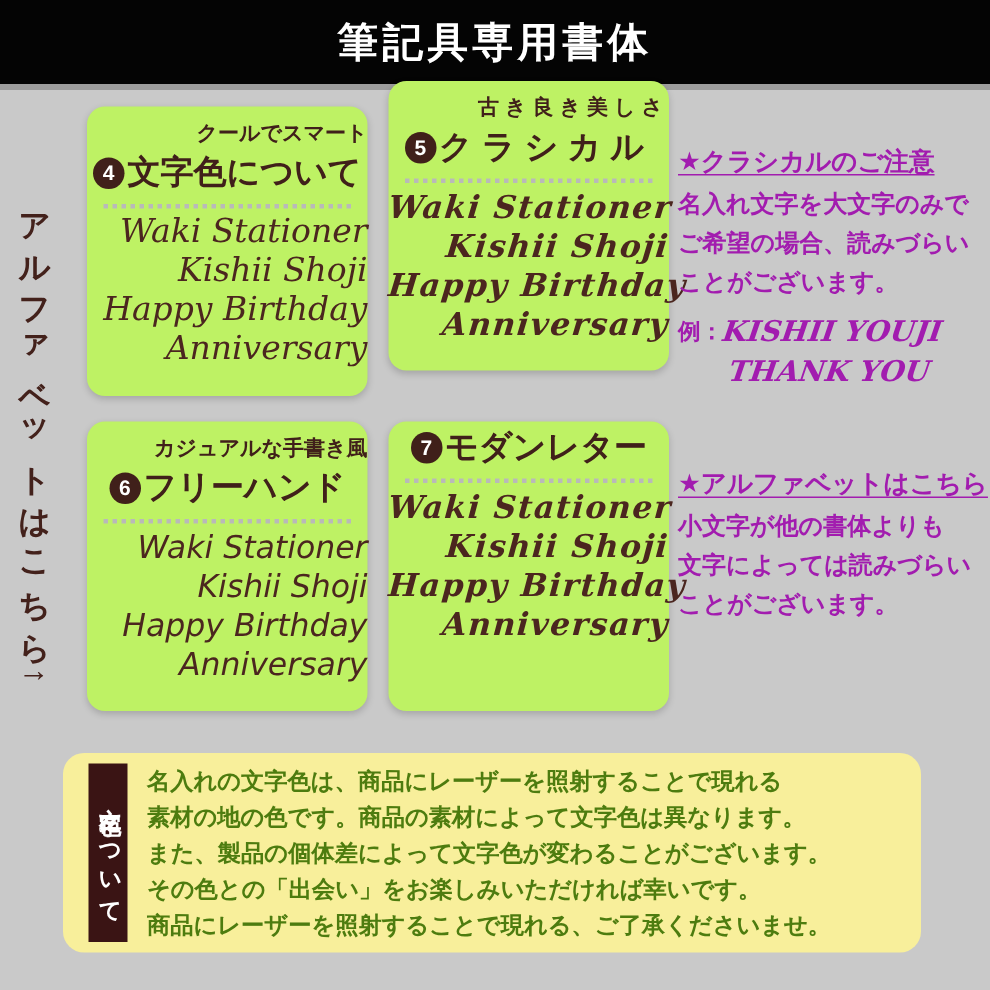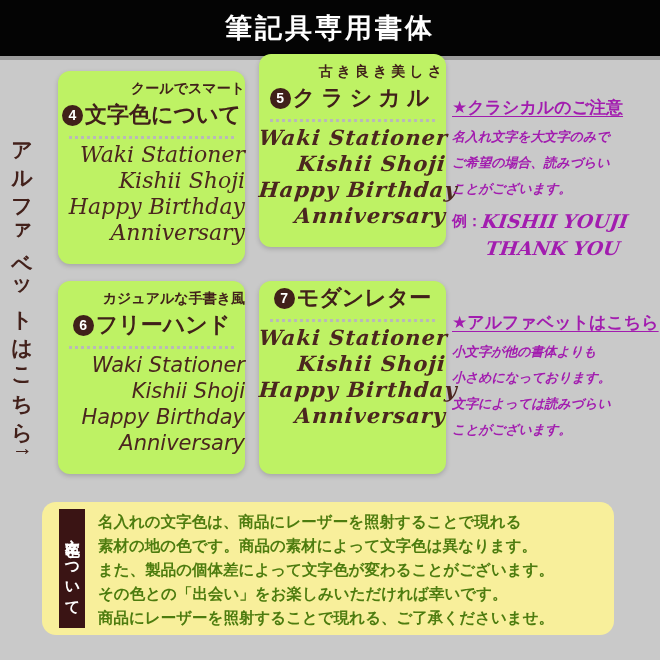--- a/index.html
+++ b/index.html
@@ -46,21 +46,21 @@
   .sample-line{line-height:26px;color:#4b261f;white-space:nowrap;}
   .style-stylish .sample-line{font-family:"DejaVu Serif","Liberation Serif",serif;font-style:italic;font-size:22px;}
   .style-classical .sample-line{font-family:"DejaVu Serif","Liberation Serif",serif;font-style:italic;font-weight:bold;font-size:21px;transform:skewX(-6deg);letter-spacing:1px;}
   .style-freehand .sample-line{font-family:"DejaVu Sans","Liberation Sans",sans-serif;font-style:italic;font-size:21px;}
   .style-modern .sample-line{font-family:"DejaVu Serif","Liberation Serif",serif;font-style:italic;font-weight:bold;font-size:21px;letter-spacing:1px;transform:skewX(-4deg);}
   
   .note{position:absolute;left:452px;width:208px;color:#a21caf;}
   .note-1{top:96px;}
   .note-2{top:311px;}
   .note-title{font-size:17px;font-weight:bold;text-decoration:underline;text-underline-offset:3px;margin-bottom:5px;white-space:nowrap;}
-  .note-line{font-size:13px;line-height:26px;font-weight:bold;white-space:nowrap;font-style:italic;}
+  .note-line{font-size:16px;line-height:26px;font-weight:bold;white-space:nowrap;}
   .example{margin-top:6px;}
   .example-row{display:flex;align-items:center;}
   .example-label{font-size:15px;font-weight:bold;flex:none;}
   .example-script{
     font-family:"DejaVu Serif","Liberation Serif",serif;font-style:italic;font-weight:bold;
     font-size:19px;line-height:27px;transform:skewX(-8deg);white-space:nowrap;
   }
   .example-line2{padding-left:34px;}
   
   .footer-box{
@@ -156,21 +156,20 @@
         <span class="example-label">例：</span>
         <span class="example-script">KISHII YOUJI</span>
       </div>
       <div class="example-script example-line2">THANK YOU</div>
     </div>
   </div>
 
   <div class="note note-2">
     <div class="note-title">★アルファベットはこちら</div>
     <div class="note-line">小文字が他の書体よりも</div>
-    <div class="note-line">小さめになっております。</div>
     <div class="note-line">文字によっては読みづらい</div>
     <div class="note-line">ことがございます。</div>
   </div>
 
   <div class="footer-box">
     <div class="footer-label">文字色について</div>
     <div class="footer-text">
       <div class="footer-line">名入れの文字色は、商品にレーザーを照射することで現れる</div>
       <div class="footer-line">素材の地の色です。商品の素材によって文字色は異なります。</div>
       <div class="footer-line">また、製品の個体差によって文字色が変わることがございます。</div>

